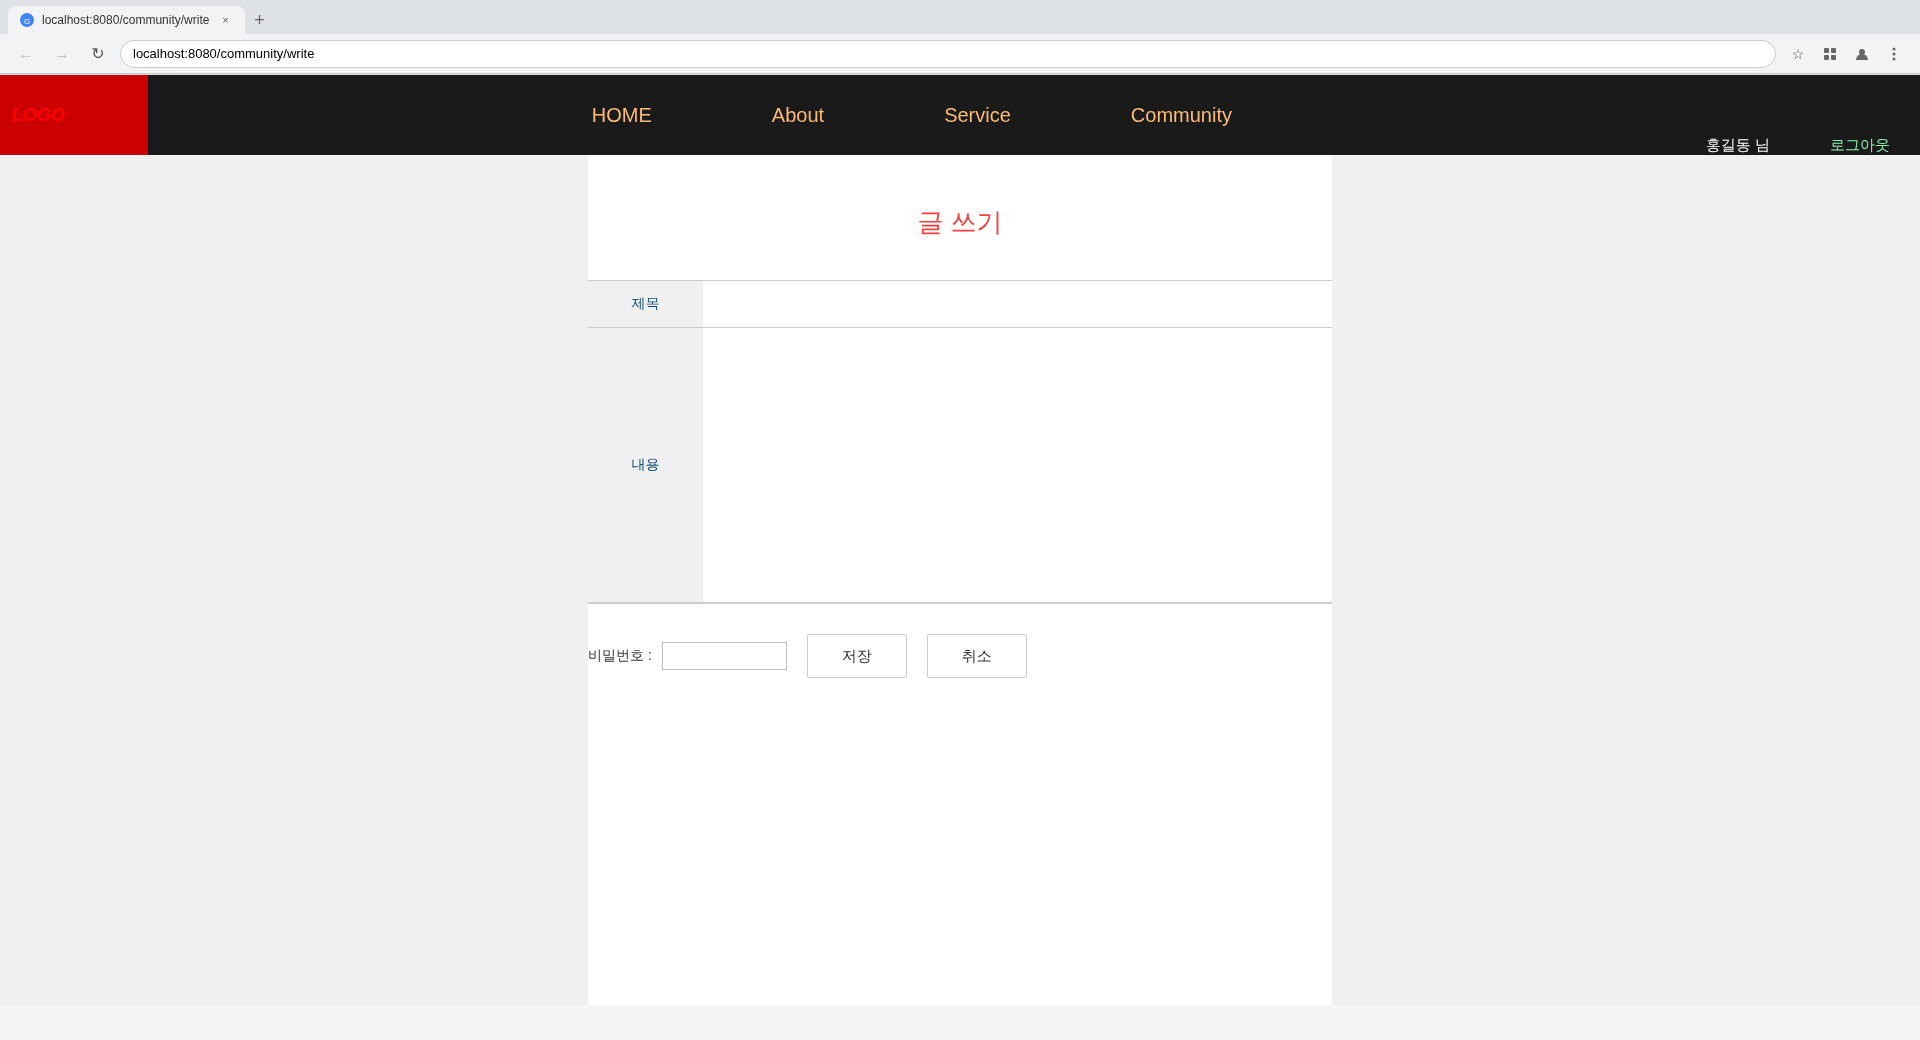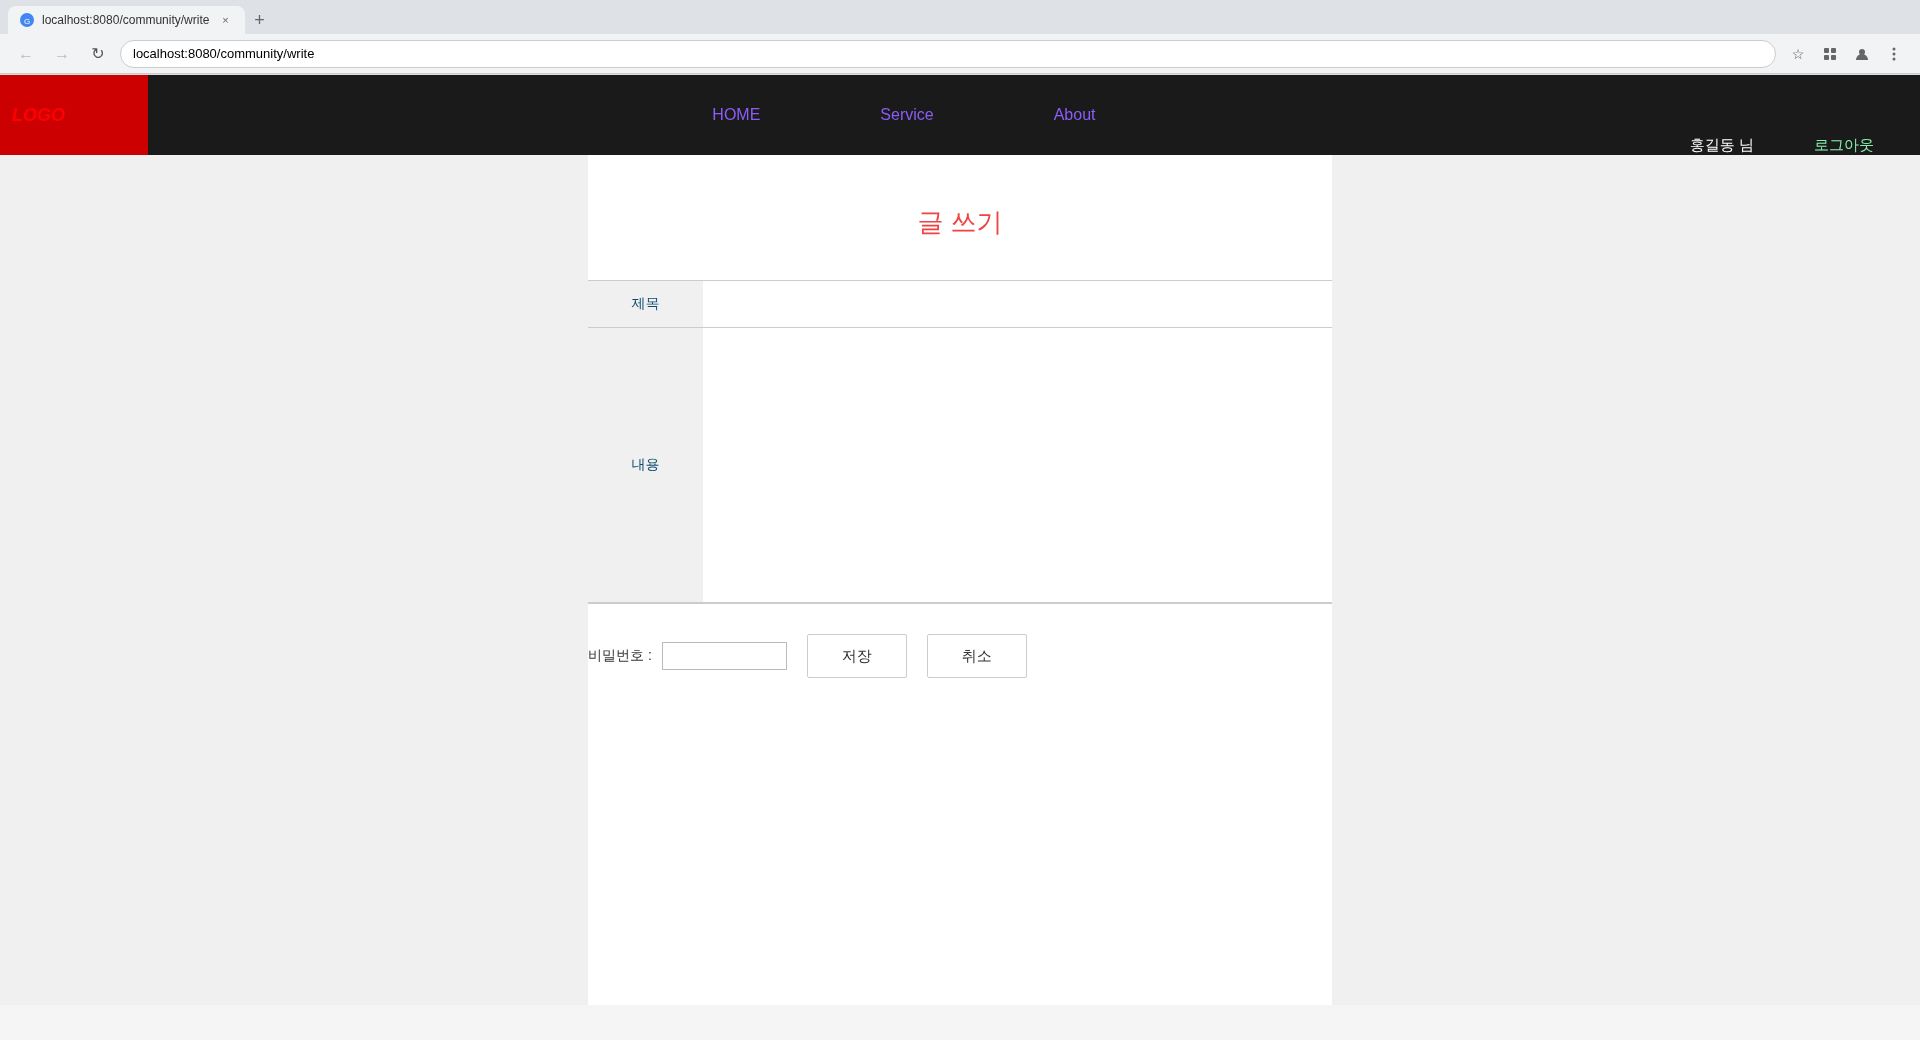--- a/index.html
+++ b/index.html
@@ -157,35 +157,35 @@
 
     .navbar-menu {
       flex: 1;
       display: flex;
       align-items: center;
       justify-content: center;
       gap: 0;
     }
 
     .navbar-item {
-      color: #8b5cf6;
-      font-size: 16px;
+      color: #fdba74;
+      font-size: 20px;
       padding: 0 60px;
       height: 80px;
       display: flex;
       align-items: center;
       cursor: pointer;
       text-decoration: none;
     }
 
     .navbar-user {
       display: flex;
       align-items: center;
       gap: 0;
-      margin-right: 16px;
+      margin-right: 0;
     }
 
     .navbar-user-name {
       color: white;
       font-size: 15px;
       padding: 0 30px;
       cursor: pointer;
     }
 
     .navbar-logout {
@@ -369,22 +369,23 @@
     </div>
   </div>
 </div>
 
 <nav class="navbar">
   <div class="navbar-logo">
     <span>LOGO</span>
   </div>
   <div class="navbar-menu">
     <a class="navbar-item">HOME</a>
+    <a class="navbar-item">About</a>
     <a class="navbar-item">Service</a>
-    <a class="navbar-item">About</a>
+    <a class="navbar-item">Community</a>
   </div>
   <div class="navbar-user">
     <span class="navbar-user-name">홍길동 님</span>
     <span class="navbar-logout">로그아웃</span>
   </div>
 </nav>
 
 <div class="main-content">
   <div class="content-wrapper">
 

